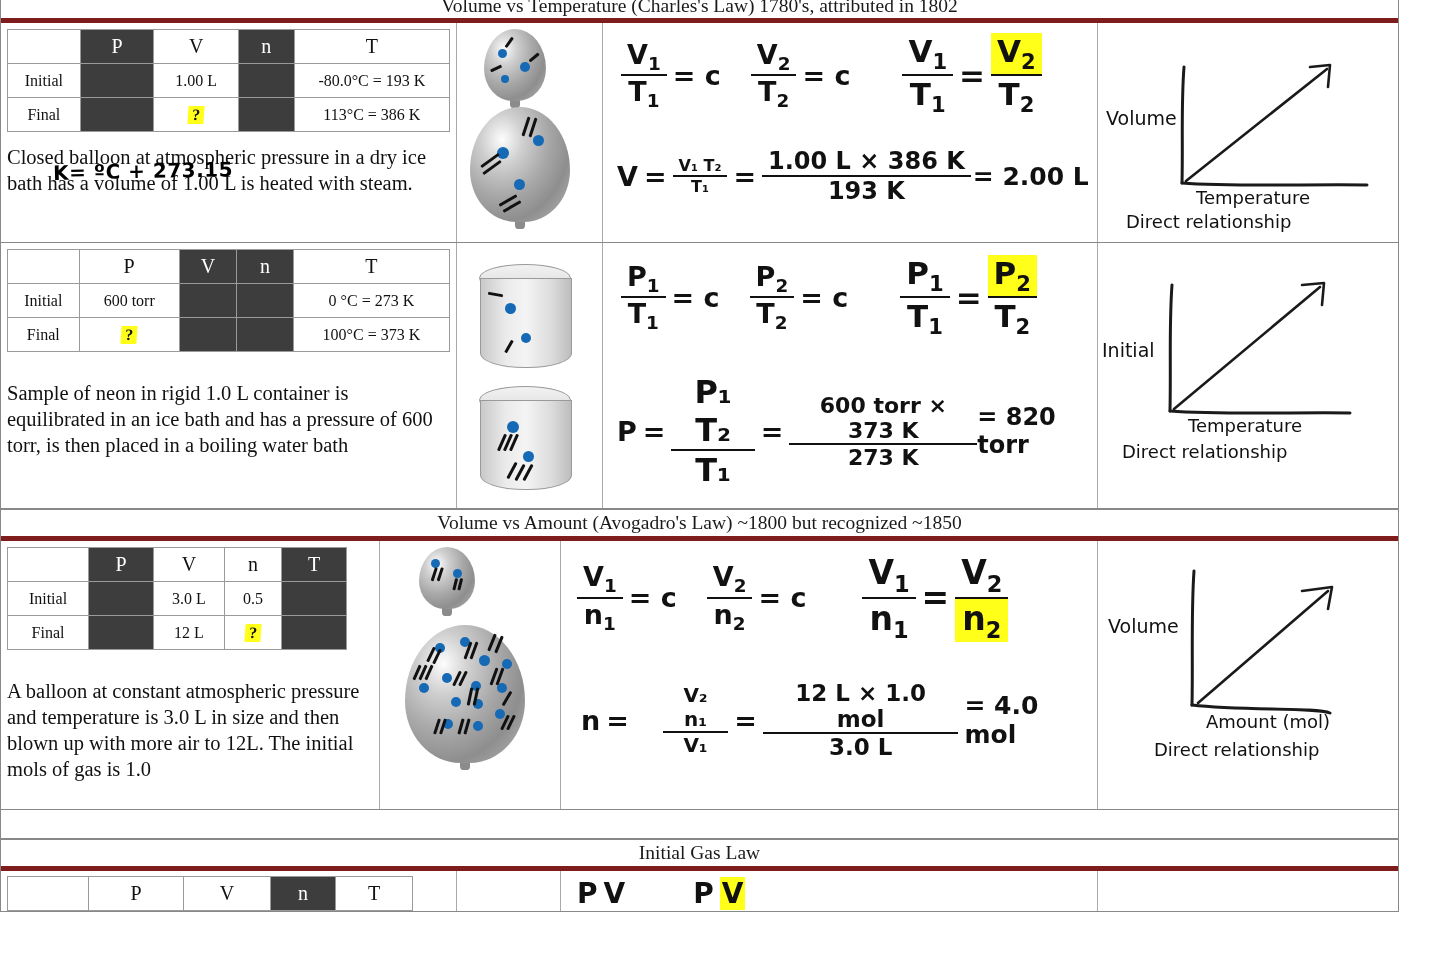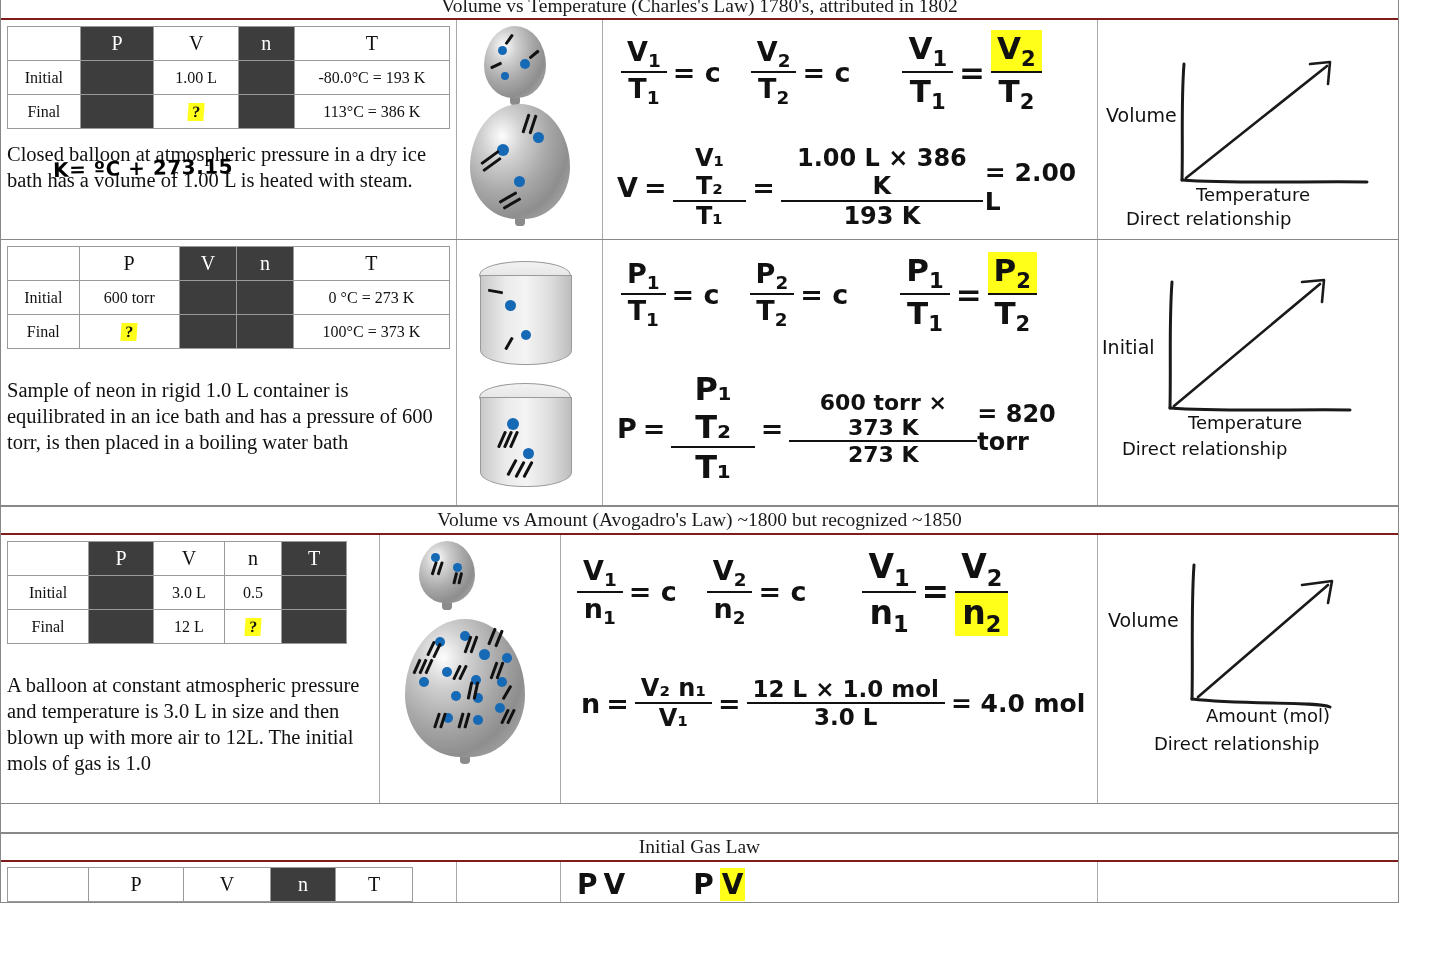--- a/index.html
+++ b/index.html
@@ -2,21 +2,21 @@
 <html><head>
 <meta charset="utf-8">
 <style>
   html,body{margin:0;padding:0;background:#ffffff;}
   body{font-family:"Liberation Serif", serif; width:1429px; height:960px; overflow:hidden;}
   .page{width:1399px;}
   .outer{border-left:1px solid #888;border-right:1px solid #888;}
 
   
   .title-row{
-    border-top:1px solid #888;border-bottom:2px solid #7f1d1d;
+    border-top:1px solid #888;border-bottom:5px solid #7f1d1d;
     text-align:center;font-size:19.5px;color:#1a1a1a;
     height:26px;line-height:26px;background:#fff;
   }
   .title-row.first{border-top:none;height:18px;line-height:12px;}
 
   
   .body-row{display:flex;border-bottom:1px solid #888;background:#fff;}
   .cell{border-right:1px solid #aaa;box-sizing:border-box;position:relative;background:#fff;}
   .cell:last-child{border-right:none;}
 
@@ -171,21 +171,21 @@
         </span>
         <span style="font-size:31px;">=</span>
         <span class="frac" style="font-size:31px;">
           <span class="num hl">V<span class="sub">2</span></span>
           <span class="den">T<span class="sub">2</span></span>
         </span>
       </div>
       <div class="hw eqline" style="font-size:27px;margin:30px 0 0 8px;">
         <span>V</span>
         <span>=</span>
-        <span class="frac" style="font-size:24px;">
+        <span class="frac" style="font-size:16px;">
           <span class="num">V₁ T₂</span>
           <span class="den">T₁</span>
         </span>
         <span>=</span>
         <span class="frac" style="font-size:24px;">
           <span class="num">1.00 L × 386 K</span>
           <span class="den">193 K</span>
         </span>
         <span style="font-size:25px;margin-left:-4px;">= 2.00 L</span>
       </div>
@@ -427,21 +427,21 @@
         </span>
         <span style="font-size:33px;">=</span>
         <span class="frac" style="font-size:33px;">
           <span class="num">V<span class="sub">2</span></span>
           <span class="den hl">n<span class="sub">2</span></span>
         </span>
       </div>
       <div class="hw eqline" style="font-size:27px;margin:38px 0 0 14px;">
         <span>n</span>
         <span>=</span>
-        <span class="frac" style="font-size:24px;">
+        <span class="frac" style="font-size:20px;margin-left:28px;">
           <span class="num">V₂ n₁</span>
           <span class="den">V₁</span>
         </span>
         <span>=</span>
         <span class="frac" style="font-size:23px;">
           <span class="num">12 L × 1.0 mol</span>
           <span class="den">3.0 L</span>
         </span>
         <span style="font-size:25px;">= 4.0 mol</span>
       </div>

